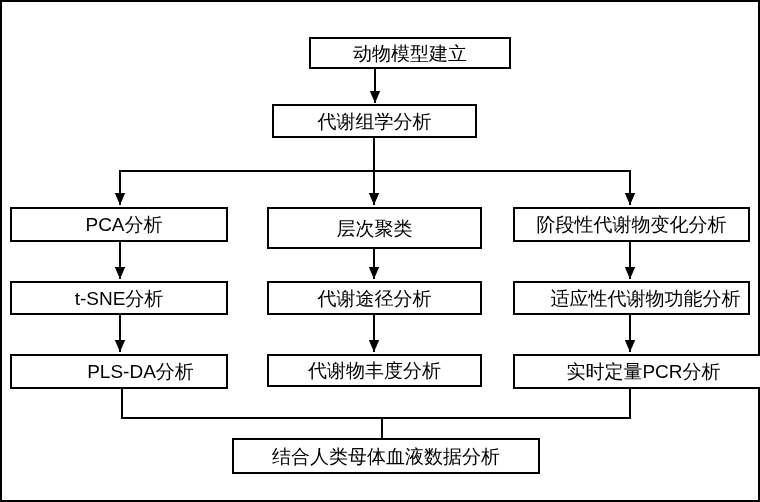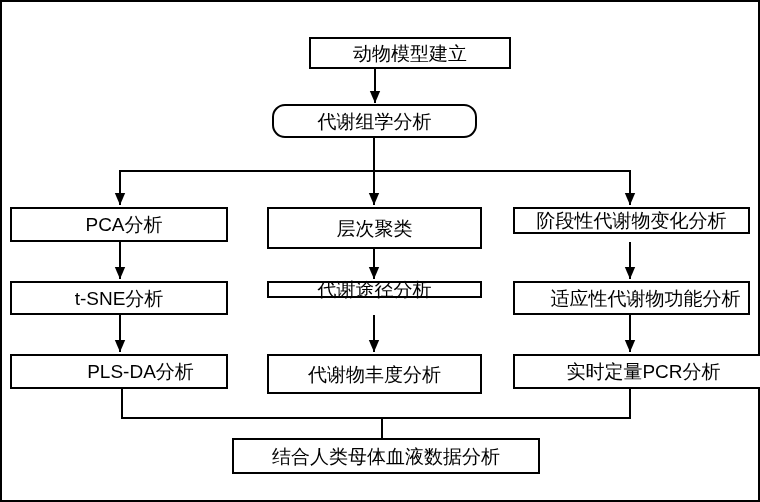--- a/index.html
+++ b/index.html
@@ -26,28 +26,28 @@
     align-items: center;
     justify-content: center;
     font-size: 19px;
     font-weight: 500;
     color: #000000;
     white-space: nowrap;
     line-height: 1;
   }
   
   .n-animal  { left: 274px; top: 37px;  width: 202px; height: 32px; margin-left: 35px; }
-  .n-metab   { left: 272px; top: 104px; width: 205px; height: 34px; border-radius: 13px; }
+  .n-metab   { left: 272px; top: 104px; width: 205px; height: 34px; }
   .n-pca     { left: 10px;  top: 207px; width: 218px; height: 35px; padding-left: 10px; }
   .n-tsne    { left: 10px;  top: 281px; width: 218px; height: 34px; }
   .n-plsda   { left: 10px;  top: 354px; width: 218px; height: 35px; padding-left: 43px; }
   .n-hier    { left: 267px; top: 207px; width: 215px; height: 42px; }
-  .n-pathway { left: 267px; top: 281px; width: 215px; height: 17px; }
-  .n-abund   { left: 267px; top: 354px; width: 215px; height: 40px; }
-  .n-stage   { left: 513px; top: 207px; width: 237px; height: 27px; }
+  .n-pathway { left: 267px; top: 281px; width: 215px; height: 34px; }
+  .n-abund   { left: 267px; top: 354px; width: 215px; height: 33px; }
+  .n-stage   { left: 513px; top: 207px; width: 237px; height: 35px; }
   .n-adapt   { left: 513px; top: 281px; width: 237px; height: 34px; padding-left: 28px; }
   .n-qpcr    { left: 513px; top: 354px; width: 261px; height: 35px; }
   .n-combine { left: 232px; top: 438px; width: 308px; height: 36px; }
 </style>
 </head>
 <body>
 
 <div class="canvas">
 
   <svg class="edges" viewBox="0 0 760 502" xmlns="http://www.w3.org/2000/svg">

